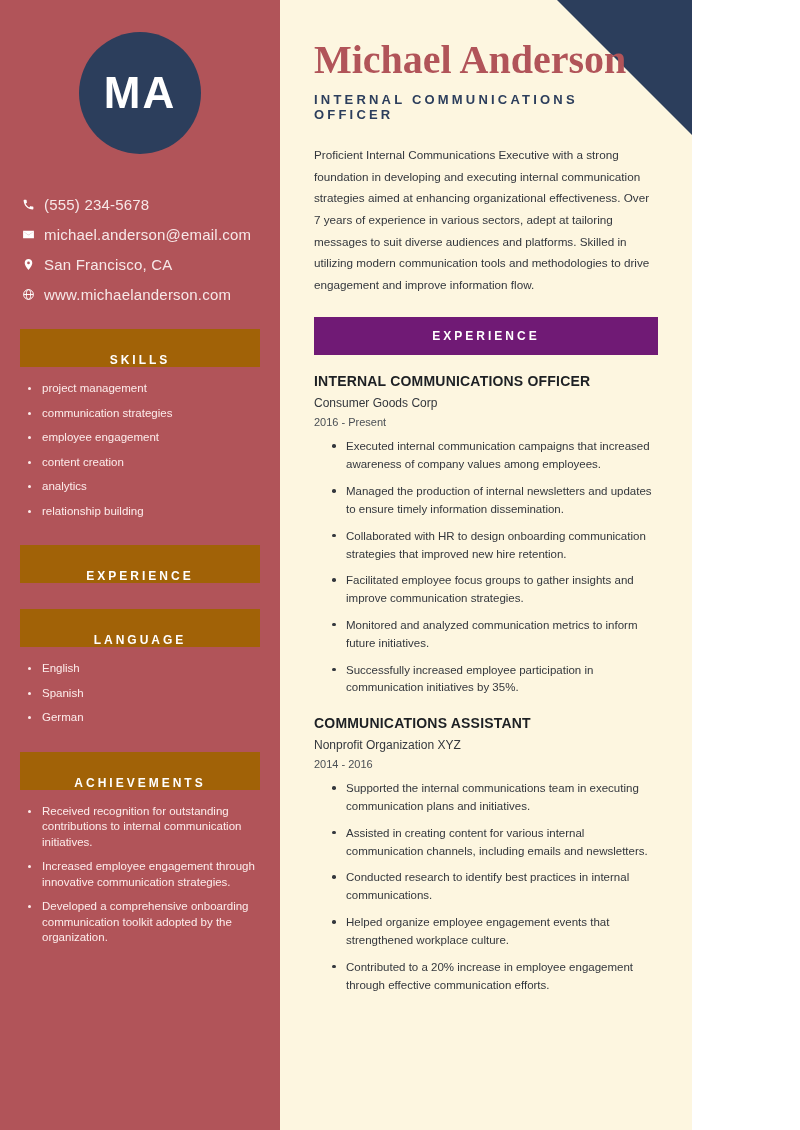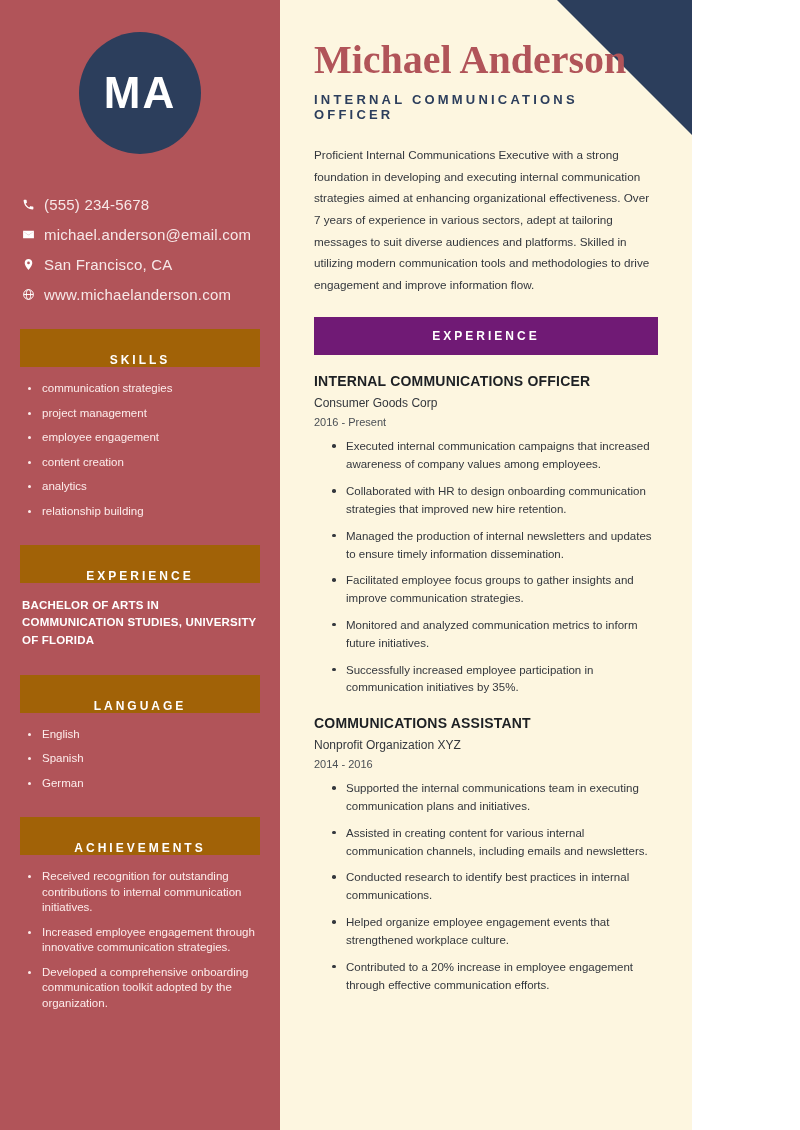--- a/index.html
+++ b/index.html
@@ -254,32 +254,31 @@
             </svg>
         </span>
         <span class="contact-txt">www.michaelanderson.com</span>
       </div>
     </div>
 
     <div class="bar">
       <span class="bar-txt">SKILLS</span>
     </div>
     <ul class="side-list">
+      <li>project management</li>
       <li>communication strategies</li>
-      <li>project management</li>
       <li>employee engagement</li>
       <li>content creation</li>
       <li>analytics</li>
       <li>relationship building</li>
     </ul>
 
     <div class="bar">
       <span class="bar-txt">EXPERIENCE</span>
     </div>
-    <div class="edu-line">BACHELOR OF ARTS IN COMMUNICATION STUDIES, UNIVERSITY OF FLORIDA</div>
 
     <div class="bar">
       <span class="bar-txt">LANGUAGE</span>
     </div>
     <ul class="side-list">
       <li>English</li>
       <li>Spanish</li>
       <li>German</li>
     </ul>
 
@@ -303,22 +302,22 @@
     <div class="section-bar">
       <span>EXPERIENCE</span>
     </div>
 
     <div class="job-block">
       <div class="job-title">INTERNAL COMMUNICATIONS OFFICER</div>
       <div class="job-company">Consumer Goods Corp</div>
       <div class="job-dates">2016 - Present</div>
       <ul class="bullets">
         <li>Executed internal communication campaigns that increased awareness of company values among employees.</li>
+        <li>Managed the production of internal newsletters and updates to ensure timely information dissemination.</li>
         <li>Collaborated with HR to design onboarding communication strategies that improved new hire retention.</li>
-        <li>Managed the production of internal newsletters and updates to ensure timely information dissemination.</li>
         <li>Facilitated employee focus groups to gather insights and improve communication strategies.</li>
         <li>Monitored and analyzed communication metrics to inform future initiatives.</li>
         <li>Successfully increased employee participation in communication initiatives by 35%.</li>
       </ul>
     </div>
 
     <div class="job-block">
       <div class="job-title">COMMUNICATIONS ASSISTANT</div>
       <div class="job-company">Nonprofit Organization XYZ</div>
       <div class="job-dates">2014 - 2016</div>

